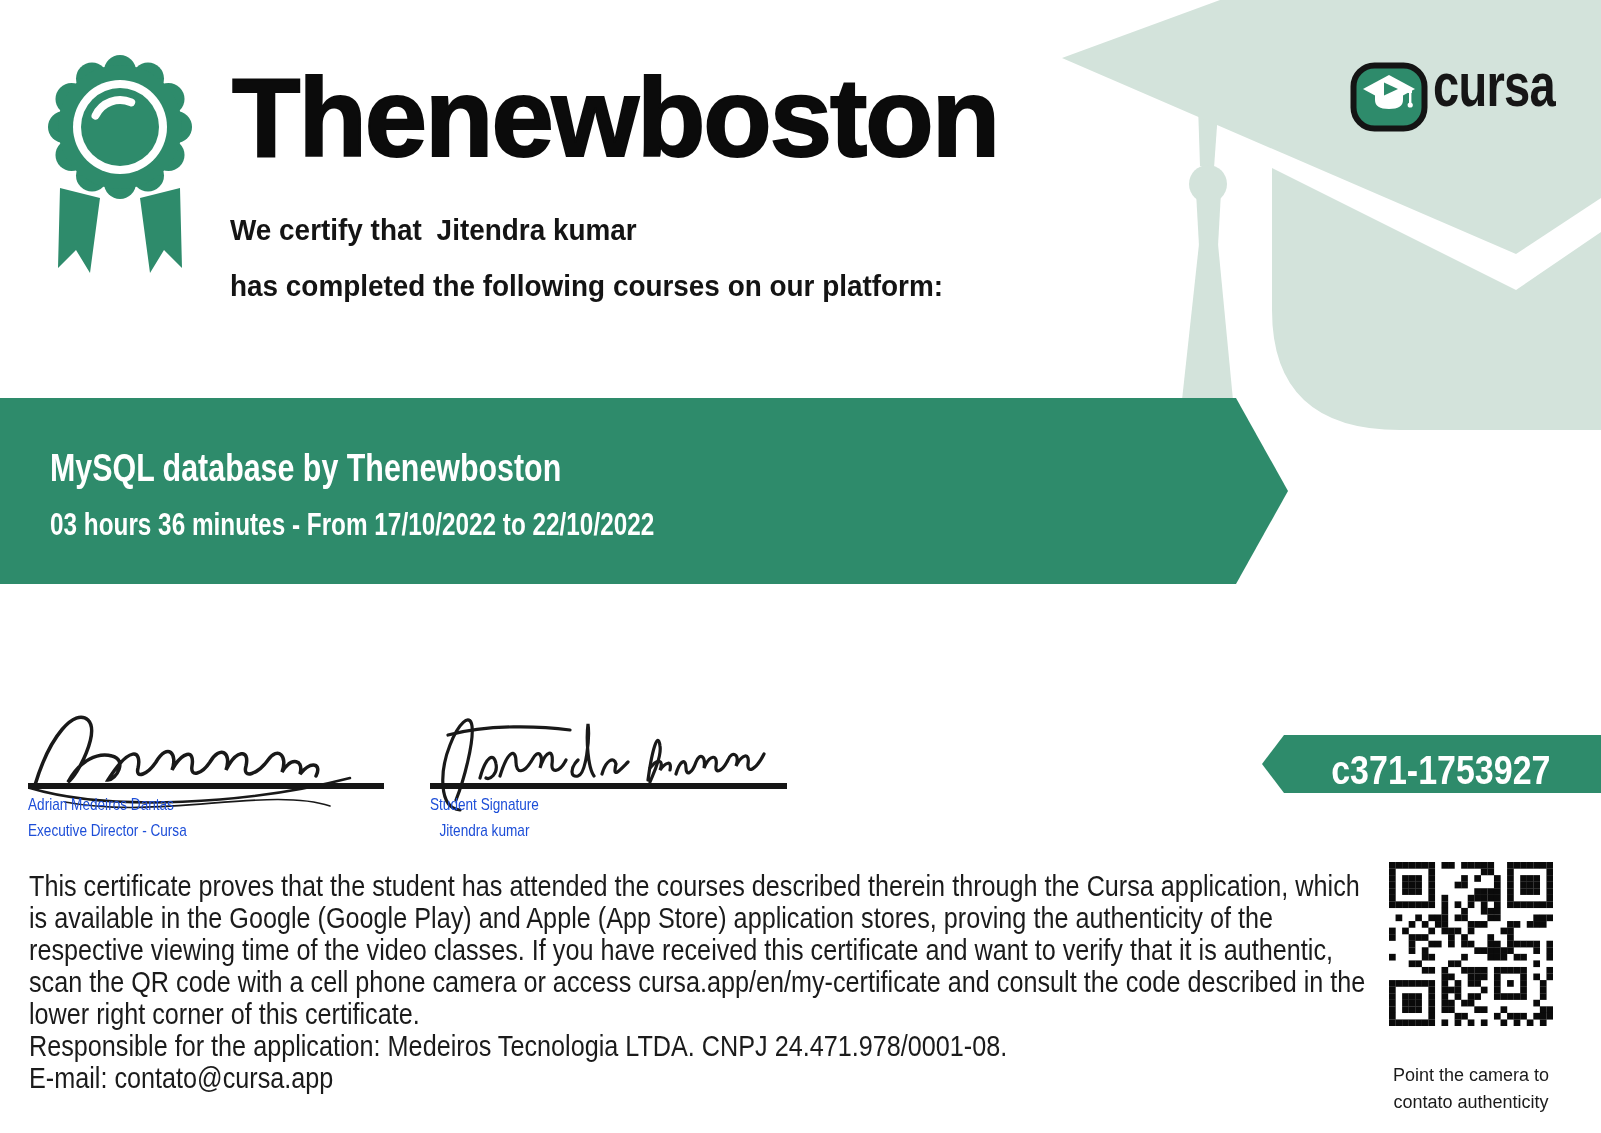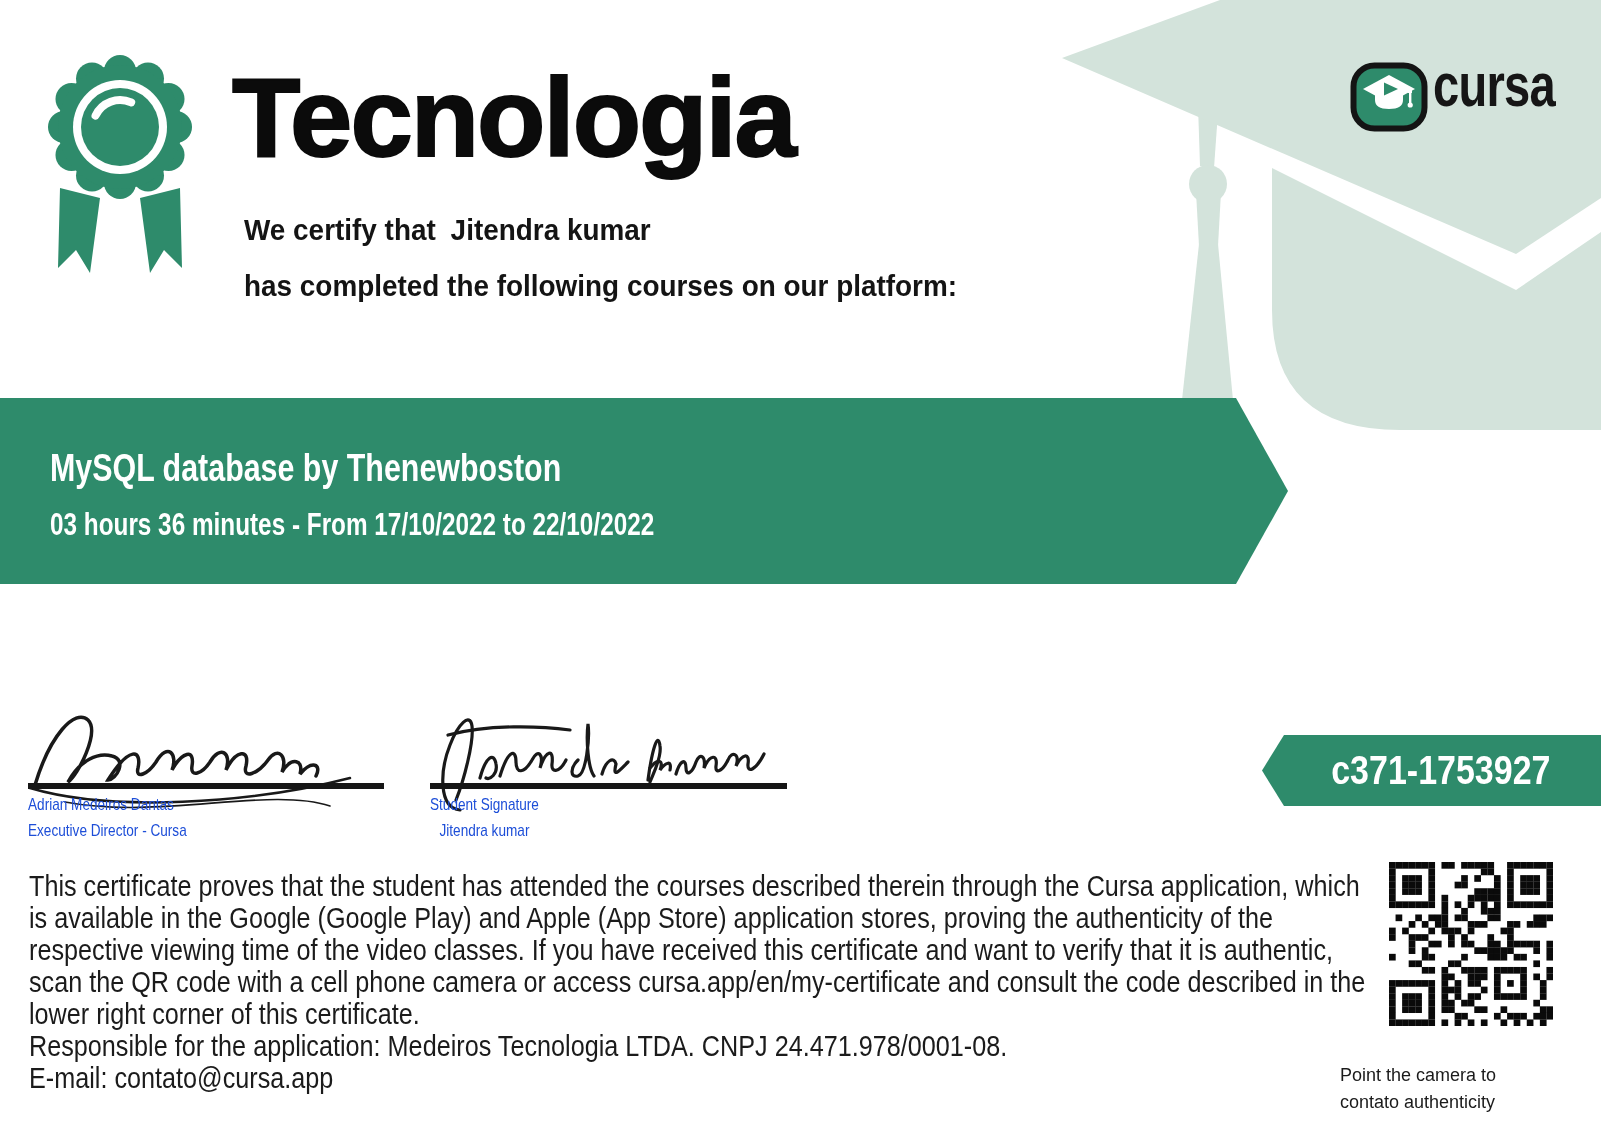--- a/index.html
+++ b/index.html
@@ -4,21 +4,21 @@
 <style>
   html,body{margin:0;padding:0;background:#fff;}
   body{font-family:"Liberation Sans",sans-serif;color:#1d1d1d;}
   .stage{position:relative;width:1601px;height:1133px;background:#fff;overflow:hidden;}
   .abs{position:absolute;}
   svg{display:block;}
 
   
   .title{left:232px;top:62px;font-size:112px;font-weight:700;color:#0b0b0b;
          letter-spacing:-2px;line-height:1;-webkit-text-stroke:2px #0b0b0b;}
-  .certify{left:244px;top:214px;font-size:30px;font-weight:700;color:#141414;}
+  .certify{left:230px;top:214px;font-size:30px;font-weight:700;color:#141414;}
   .certify .line{white-space:nowrap;line-height:32px;transform:scaleX(.93);transform-origin:0 0;}
   .certify .line2{margin-top:24px;}
   .certify .name{margin-left:16px;}
 
   
   .logotype{left:1433px;top:54px;font-size:62px;font-weight:700;color:#161616;
             letter-spacing:-1px;line-height:1;transform:scaleX(.76);transform-origin:0 0;}
 
   
   .banner{left:0;top:398px;width:1290px;height:186px;background:#2E8B6B;
@@ -26,32 +26,32 @@
           clip-path:polygon(0 0,1236px 0,1288px 50%,1236px 100%,0 100%);}
   .course-details{left:50px;top:506px;font-size:32px;font-weight:700;color:#fff;
           white-space:nowrap;transform:scaleX(.76);transform-origin:0 0;}
 
   
   .sig-line{top:783px;height:6px;background:#161616;}
   .sig-col{font-size:17px;color:#1d4ed8;top:792px;}
   .sig-col div{line-height:26px;white-space:nowrap;transform:scaleX(.8);transform-origin:0 0;}
 
   
-  .code-badge{left:1262px;top:735px;width:339px;height:71px;background:#2E8B6B;
+  .code-badge{left:1262px;top:735px;width:339px;height:58px;background:#2E8B6B;
           -webkit-clip-path:polygon(0 50%,22px 0,100% 0,100% 100%,22px 100%);
           clip-path:polygon(0 50%,22px 0,100% 0,100% 100%,22px 100%);}
   .code-badge span{display:block;padding-left:22px;line-height:71px;text-align:center;
           font-size:40px;font-weight:700;color:#fff;transform:scaleX(.85);}
 
   
   .footer{left:29px;top:870px;font-size:30px;color:#1b1b1b;}
   .footer div{line-height:32px;white-space:nowrap;transform:scaleX(.84);transform-origin:0 0;}
 
   
-  .qr-caption{left:1340px;top:1062px;width:262px;text-align:left;font-size:18px;color:#1b1b1b;}
+  .qr-caption{left:1340px;top:1062px;width:262px;text-align:center;font-size:18px;color:#1b1b1b;}
   .qr-caption div{line-height:27px;}
 </style>
 </head>
 <body>
 
 <div class="stage">
 
   <svg class="abs" style="left:0;top:0;" width="1601" height="600" viewBox="0 0 1601 600">
     <g fill="#D3E3DB">
       <polygon points="1198,105 1218,112 1214,168 1200,166"></polygon>
@@ -81,21 +81,21 @@
         <circle cx="120" cy="38.5" r="16"></circle>
           <circle cx="140.5" cy="59" r="16"></circle>
       </g>
       <circle cx="92" cy="87" r="62"></circle>
       <circle cx="92" cy="87" r="47" fill="#fff"></circle>
       <circle cx="92" cy="87" r="39"></circle>
       <circle cx="92" cy="87" r="27" fill="none" stroke="#fff" stroke-width="8" stroke-linecap="round" stroke-dasharray="42 128" transform="rotate(-155 92 87)"></circle>
     </g>
   </svg>
 
-  <div class="abs title">Tecnologia</div>
+  <div class="abs title">Thenewboston</div>
 
   <div class="abs certify">
     <div class="line">
       <span>We certify that</span><span class="name">Jitendra kumar</span>
     </div>
     <div class="line line2">has completed the following courses on our platform:</div>
   </div>
 
   <svg class="abs" style="left:1350px;top:62px;" width="78" height="70" viewBox="0 0 78 70">
     <rect x="3.5" y="3.5" width="71" height="63" rx="21" fill="#2E8B6B" stroke="#141414" stroke-width="6"></rect>

